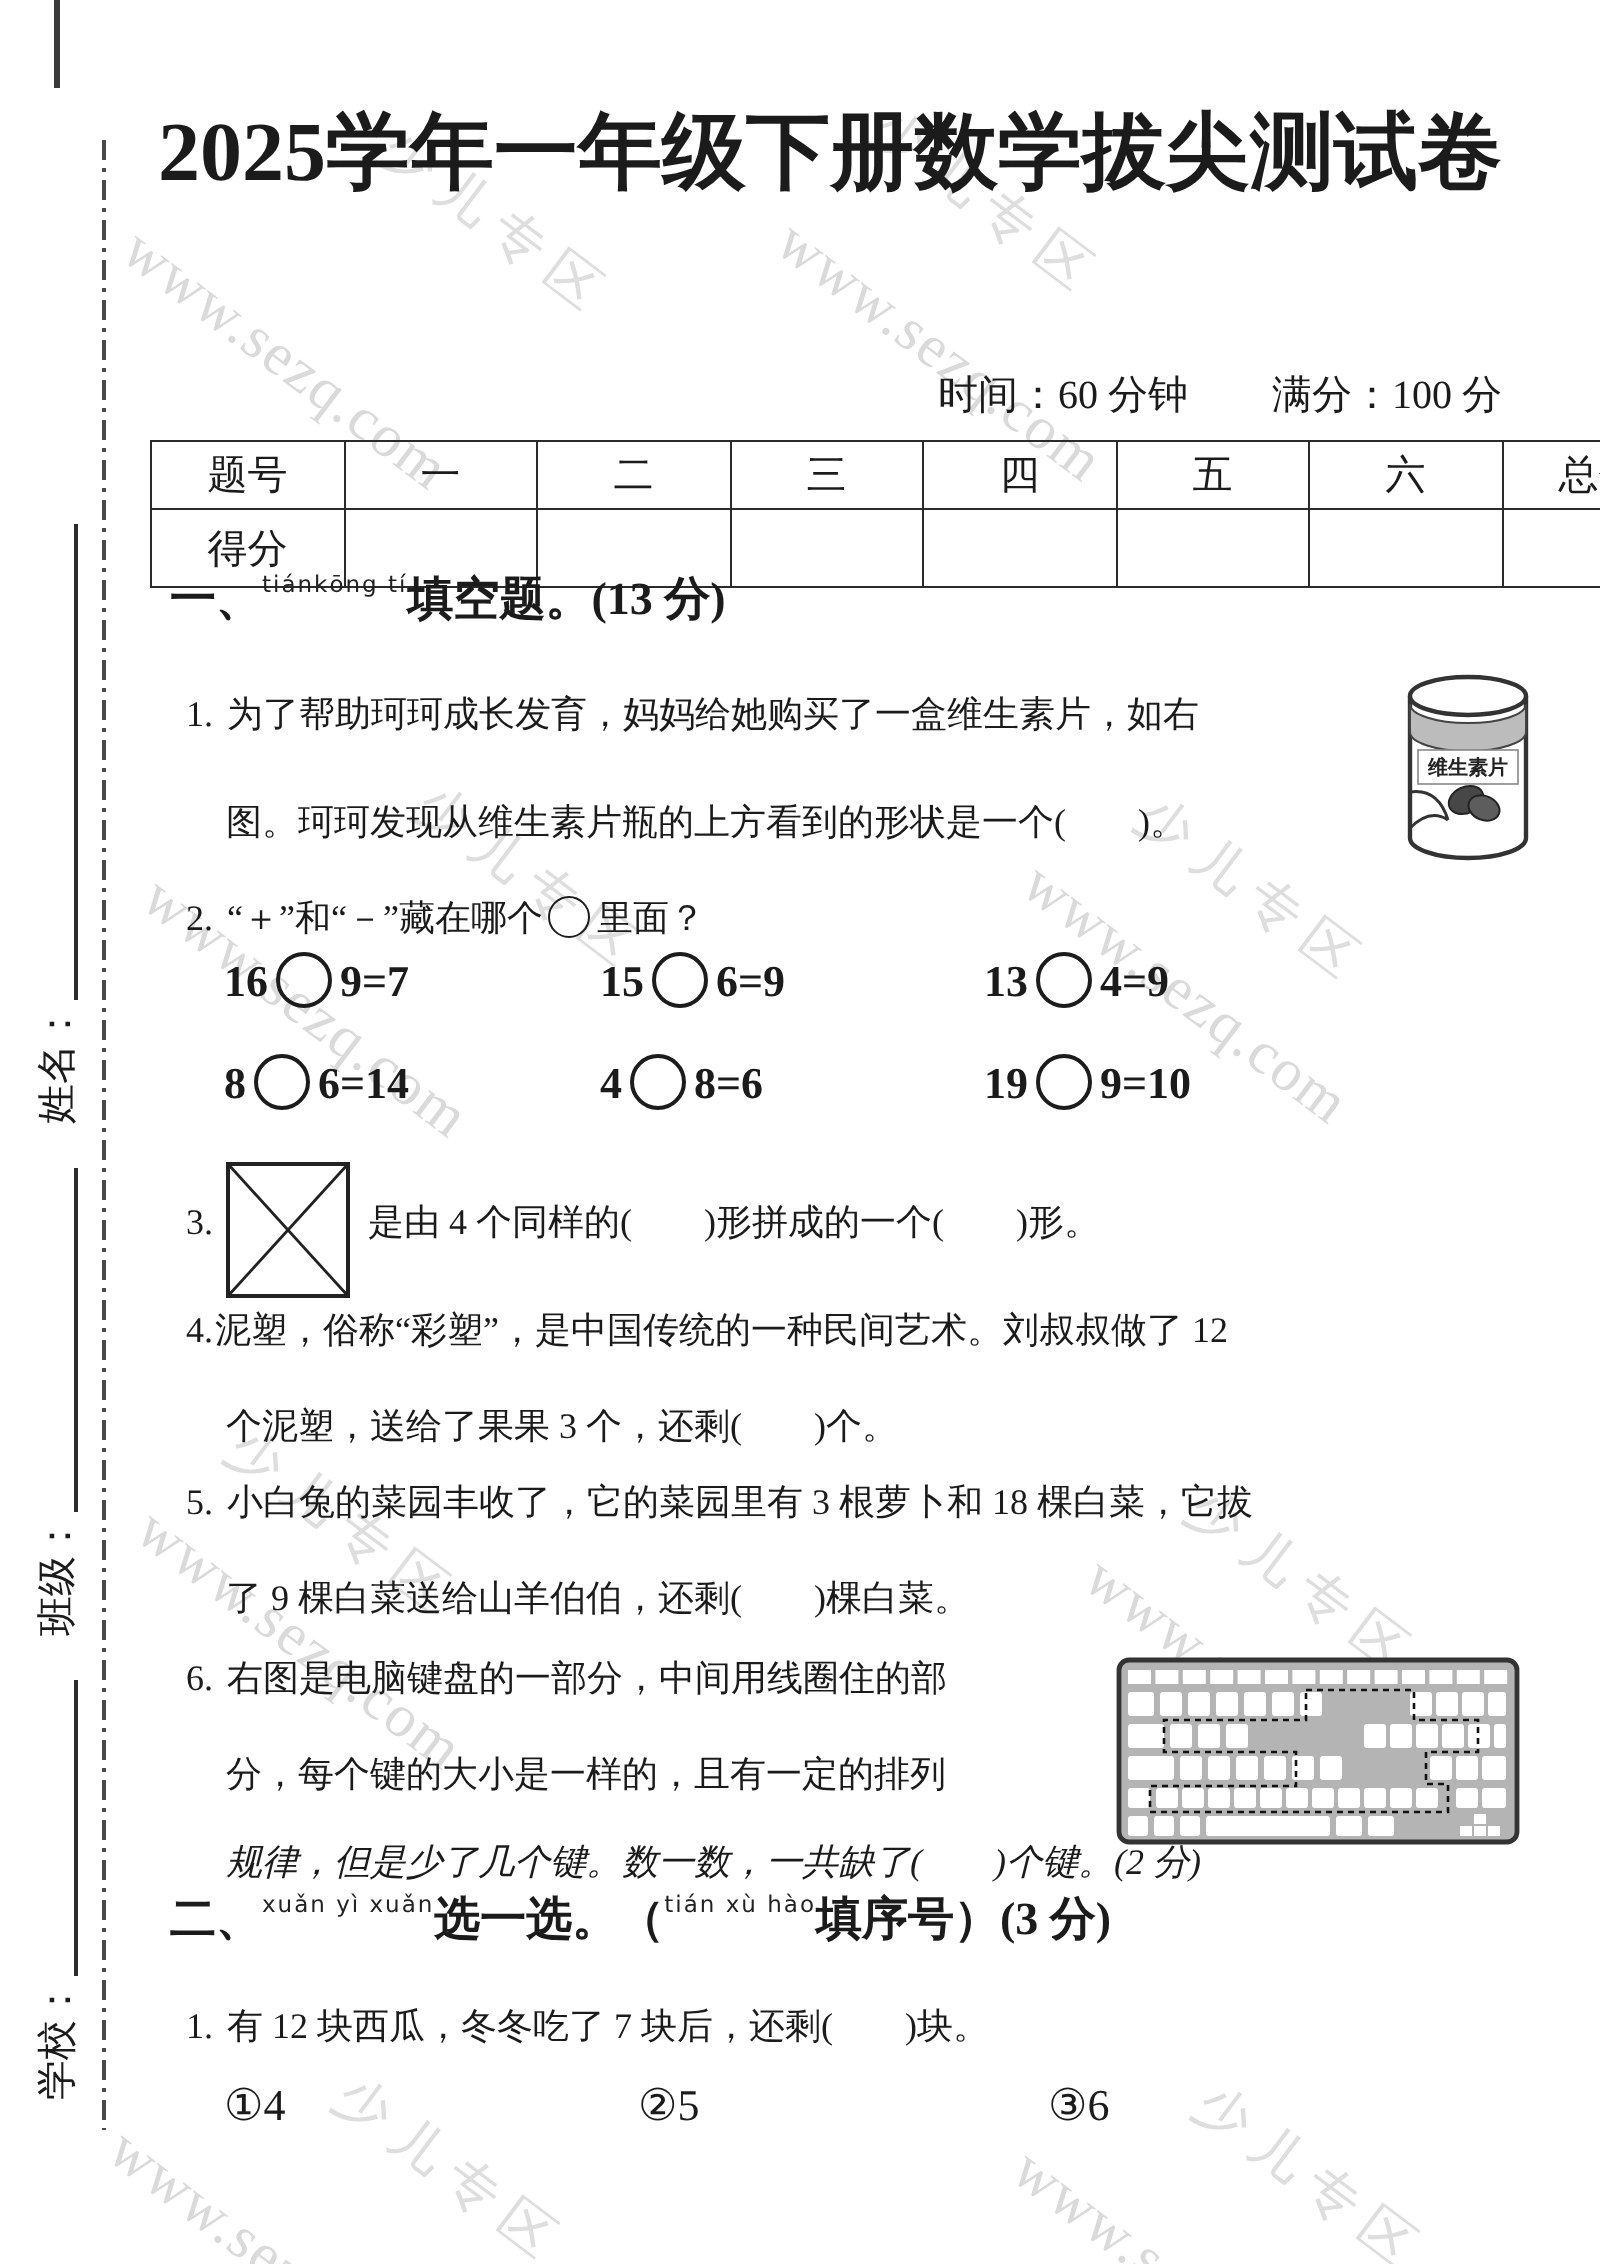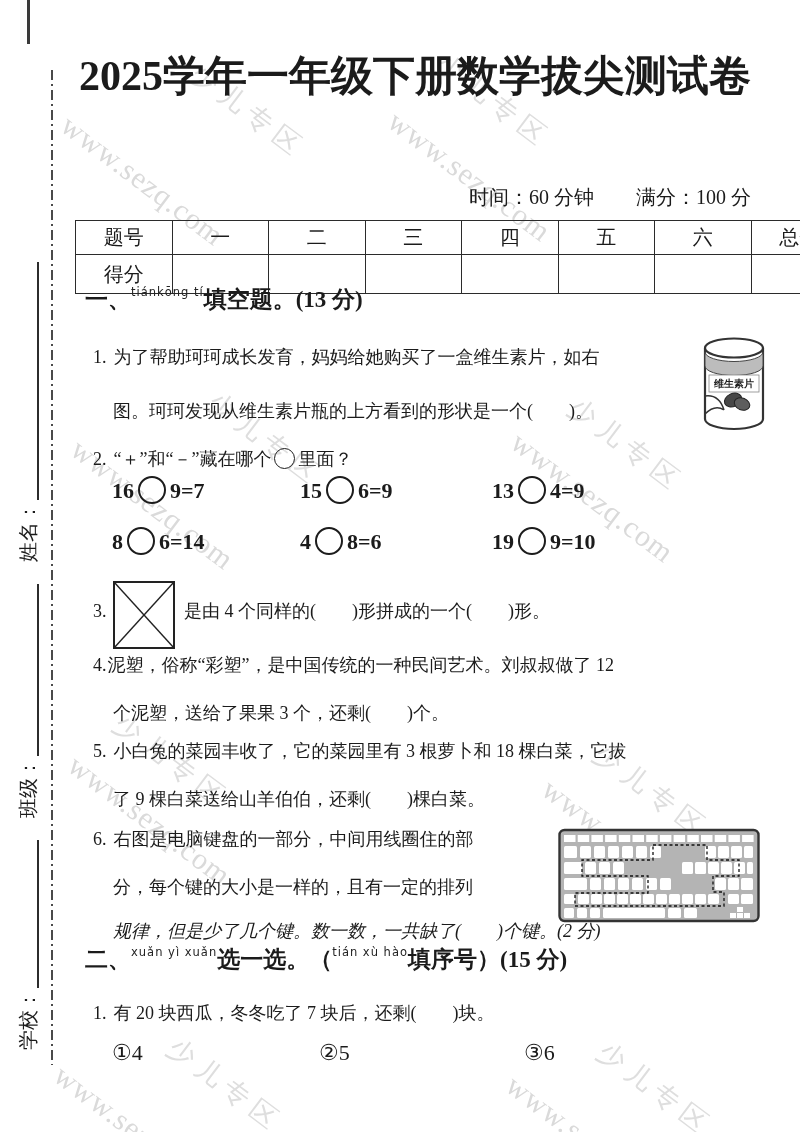--- a/index.html
+++ b/index.html
@@ -285,25 +285,25 @@
       <span class="zh">选一选</span>
     </div>
     <div class="seg">
         <span class="zh">。（</span>
       </div>
     <div class="seg">
       <span class="py">tián xù hào</span>
       <span class="zh">填序号</span>
     </div>
     <div class="seg">
-        <span class="zh">）(15 分)</span>
+        <span class="zh">）(3 分)</span>
       </div>
   </div>
 
   <div class="qline" style="left:93px;top:1000px;">
-    <span class="qnum">1.</span><span>有 20 块西瓜，冬冬吃了 7 块后，还剩(　　)块。</span>
+    <span class="qnum">1.</span><span>有 12 块西瓜，冬冬吃了 7 块后，还剩(　　)块。</span>
   </div>
   <div class="opt-grid">
     <span>①4</span>
     <span>②5</span>
     <span>③6</span>
   </div>
 </div>
 
 </body></html>

